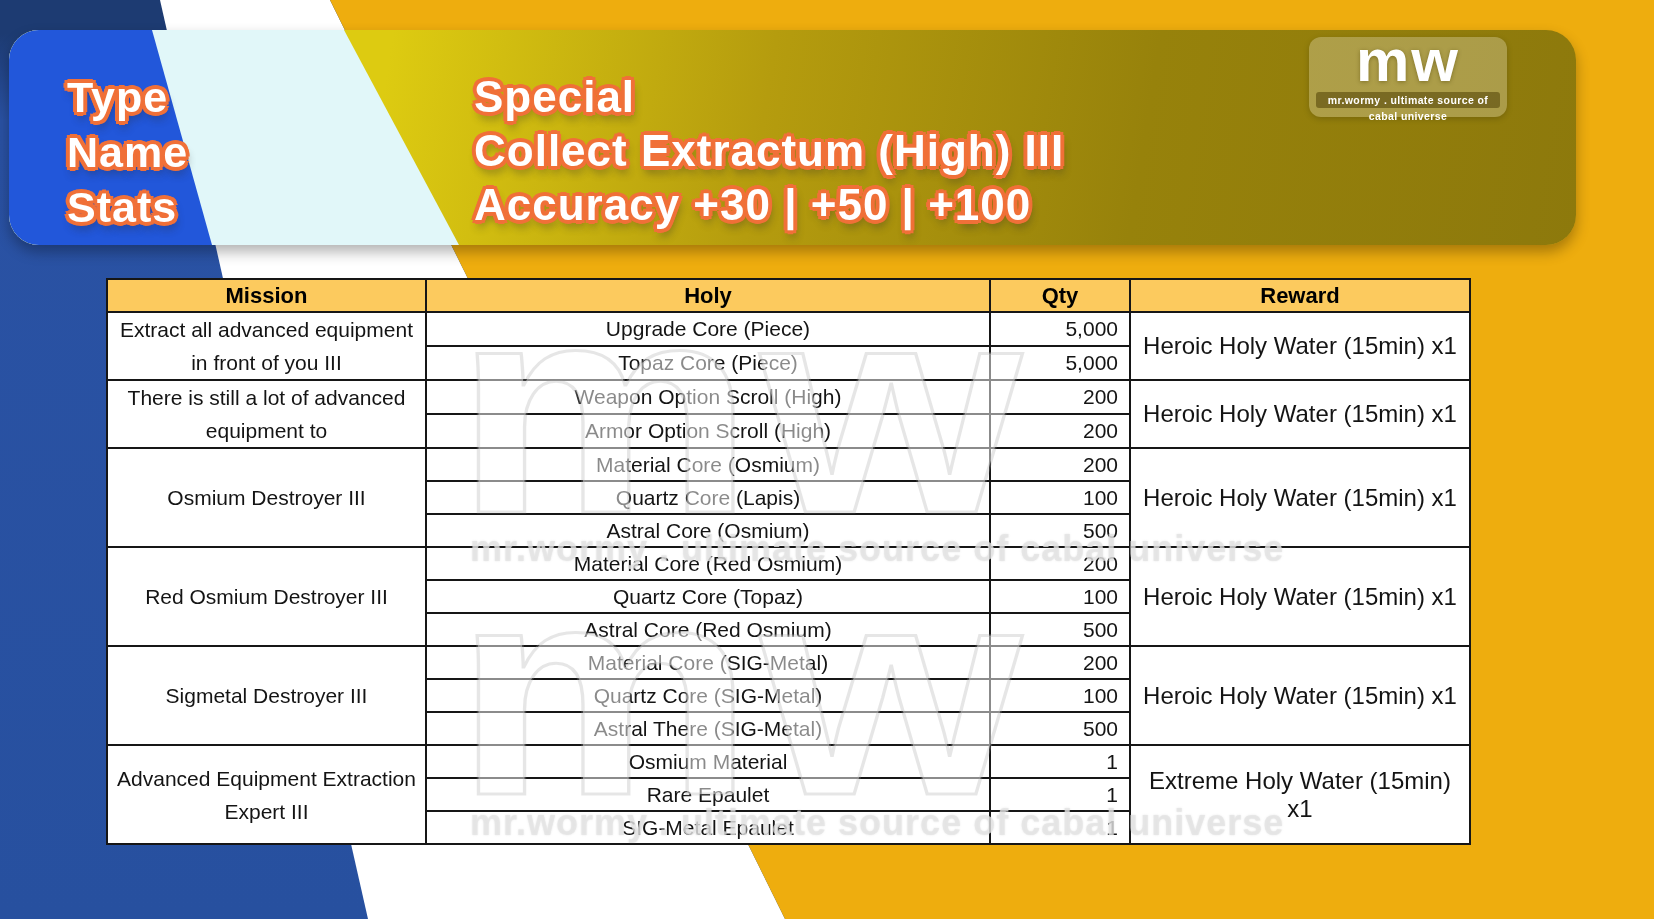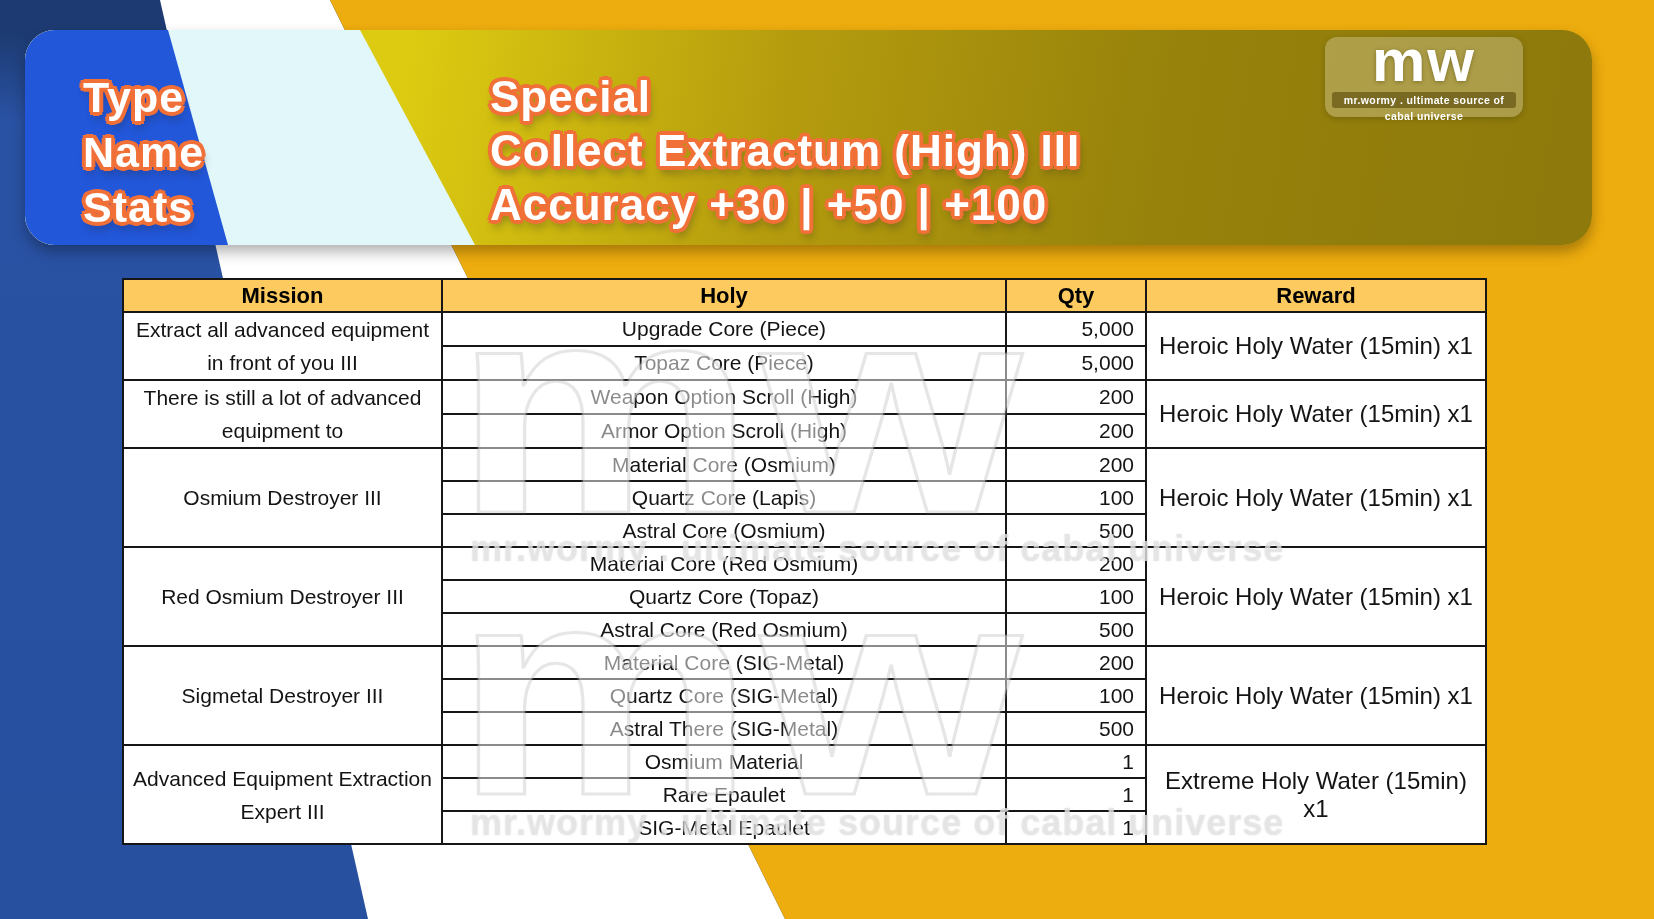--- a/index.html
+++ b/index.html
@@ -13,21 +13,21 @@
   .bg-band-white{
     left:0;top:0;width:1654px;height:919px;background:#ffffff;
     clip-path:polygon(160px 0,330px 0,785px 919px,368px 919px);
   }
   .bg-band-gold{
     left:0;top:0;width:1654px;height:919px;background:#eead0e;
     clip-path:polygon(330px 0,1654px 0,1654px 919px,785px 919px);
   }
   
   .banner{
-    left:25px;top:30px;width:1567px;height:215px;border-radius:30px;overflow:hidden;
+    left:9px;top:30px;width:1567px;height:215px;border-radius:30px;overflow:hidden;
     background:linear-gradient(99deg,#ddcb11 24%,#b59c0e 48%,#97820b 72%,#8d790c 100%);
     box-shadow:0 7px 14px rgba(0,0,0,0.30);
   }
   .banner-cyan{
     left:0;top:0;width:100%;height:100%;background:#e1f7f9;
     clip-path:polygon(0 0,335px 0,450px 100%,0 100%);
   }
   .banner-blue{
     left:0;top:0;width:100%;height:100%;background:#2257da;
     clip-path:polygon(0 0,143px 0,203px 100%,0 100%);
@@ -57,21 +57,21 @@
   .logo-tagline{
     position:absolute;left:7px;right:7px;bottom:9px;height:16px;
     background:rgba(86,72,10,0.60);border-radius:3px;
     color:#ffffff;font-size:10.5px;line-height:16px;text-align:center;
     letter-spacing:0.4px;font-weight:700;
   }
   
   table.mission-table{
     position:absolute;left:106px;top:278px;width:1363px;
     border-collapse:collapse;table-layout:fixed;background:#ffffff;
-    font-size:21px;color:#141414;margin-left:16px;
+    font-size:21px;color:#141414;
   }
   table.mission-table th,table.mission-table td{
     border:2px solid #161616;text-align:center;vertical-align:middle;
     padding:0 6px;overflow:hidden;
   }
   table.mission-table th{
     background:#fcca5e;font-weight:700;font-size:22px;height:31px;color:#000;
   }
   table.mission-table td{height:31px;}
   table.mission-table td.mission{line-height:33px;}

